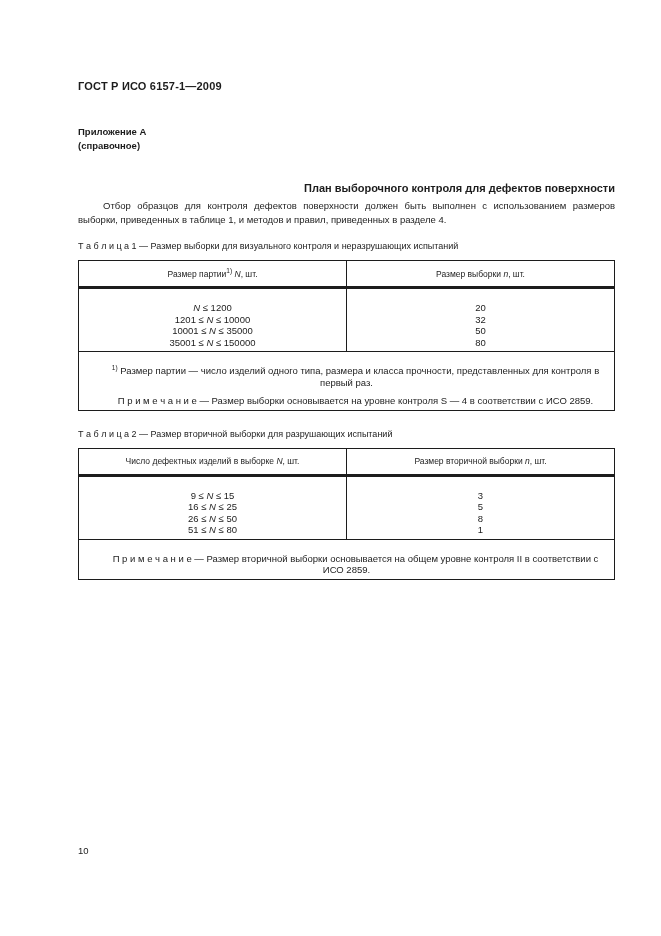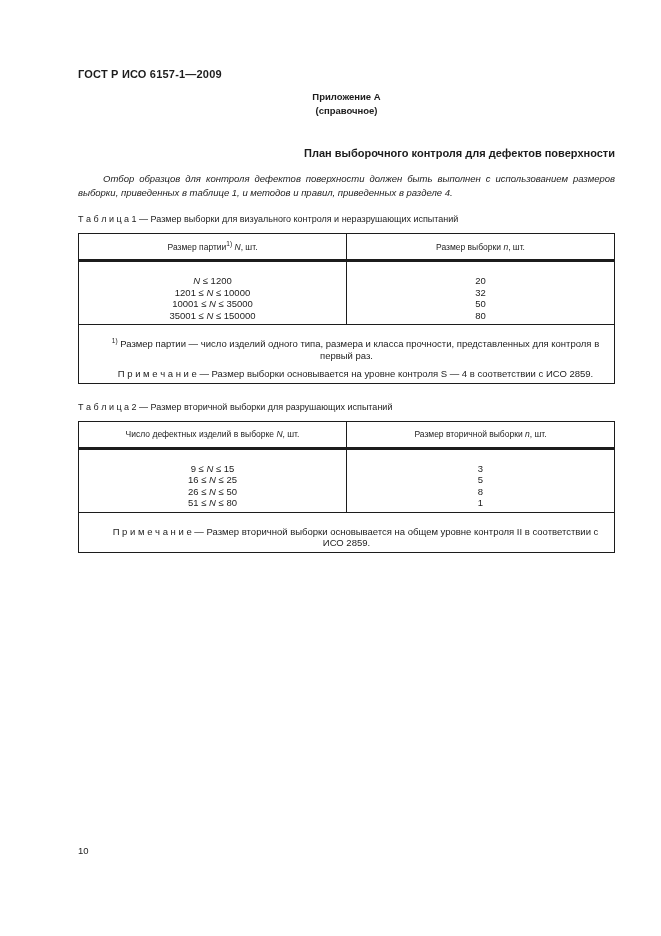--- a/index.html
+++ b/index.html
@@ -4,38 +4,38 @@
 <style>
   html,body { margin:0; padding:0; }
   body {
     width:661px; height:936px;
     background:#ffffff;
     font-family:"Liberation Sans", sans-serif;
     color:#1c1c1c;
     position:relative;
     overflow:hidden;
   }
-  .page { position:absolute; left:78px; top:4px; width:537px; }
+  .page { position:absolute; left:78px; top:16px; width:537px; }
 
   .doc-header {
     margin-top:64px;
     font-size:11px; font-weight:bold; letter-spacing:0.2px;
   }
   .appendix {
-    margin-top:10px;
-    text-align:center; font-weight:bold; font-size:9.5px; line-height:14px;
+    margin-top:33px;
+    font-weight:bold; font-size:9.5px; line-height:14px;
   }
   .doc-title {
     margin:29px 0 0 0;
     text-align:right; font-weight:bold; font-size:11px;
   }
   .intro {
-    margin:13px 0 0 0;
+    margin:5px 0 0 0;
     font-size:9.5px; line-height:14px;
-    text-align:justify; text-indent:25px;font-style:italic;
+    text-align:justify; text-indent:25px;
   }
   .tbl-caption {
     margin-top:13px;
     font-size:9px; line-height:12px;
   }
   .tbl-caption.second { margin-top:17px; }
 
   table.std {
     margin-top:8px;
     width:100%;

